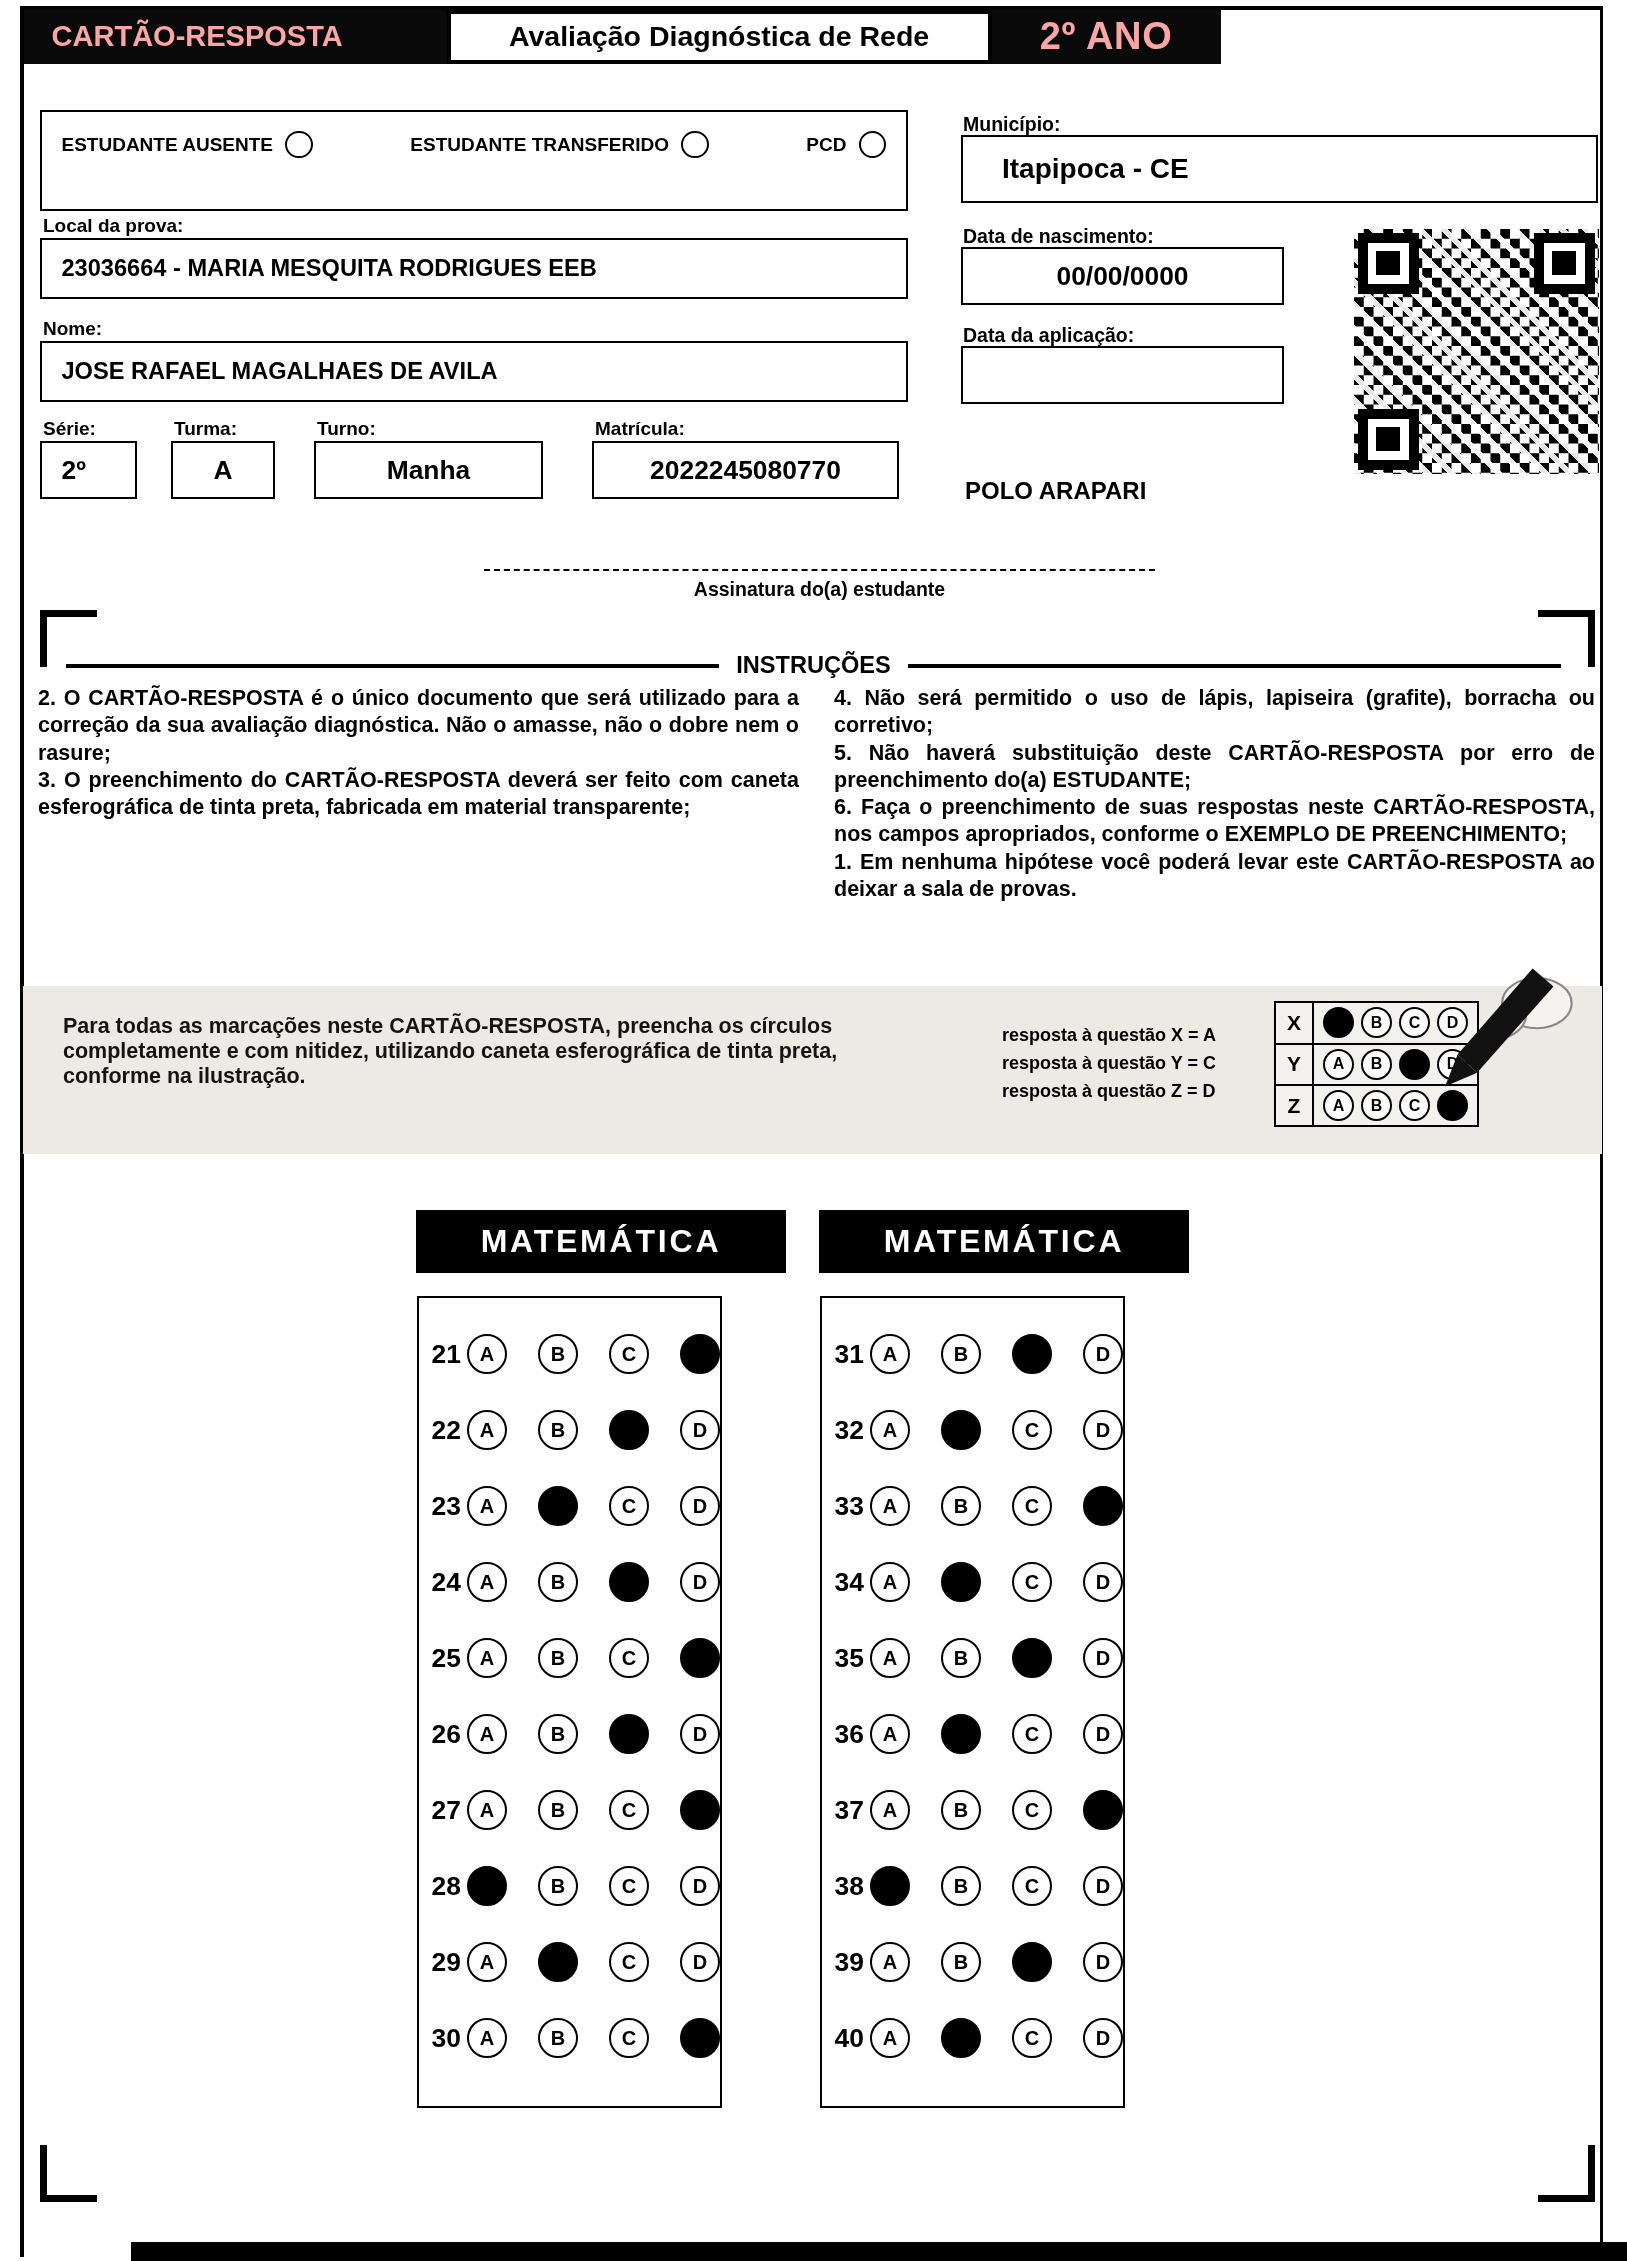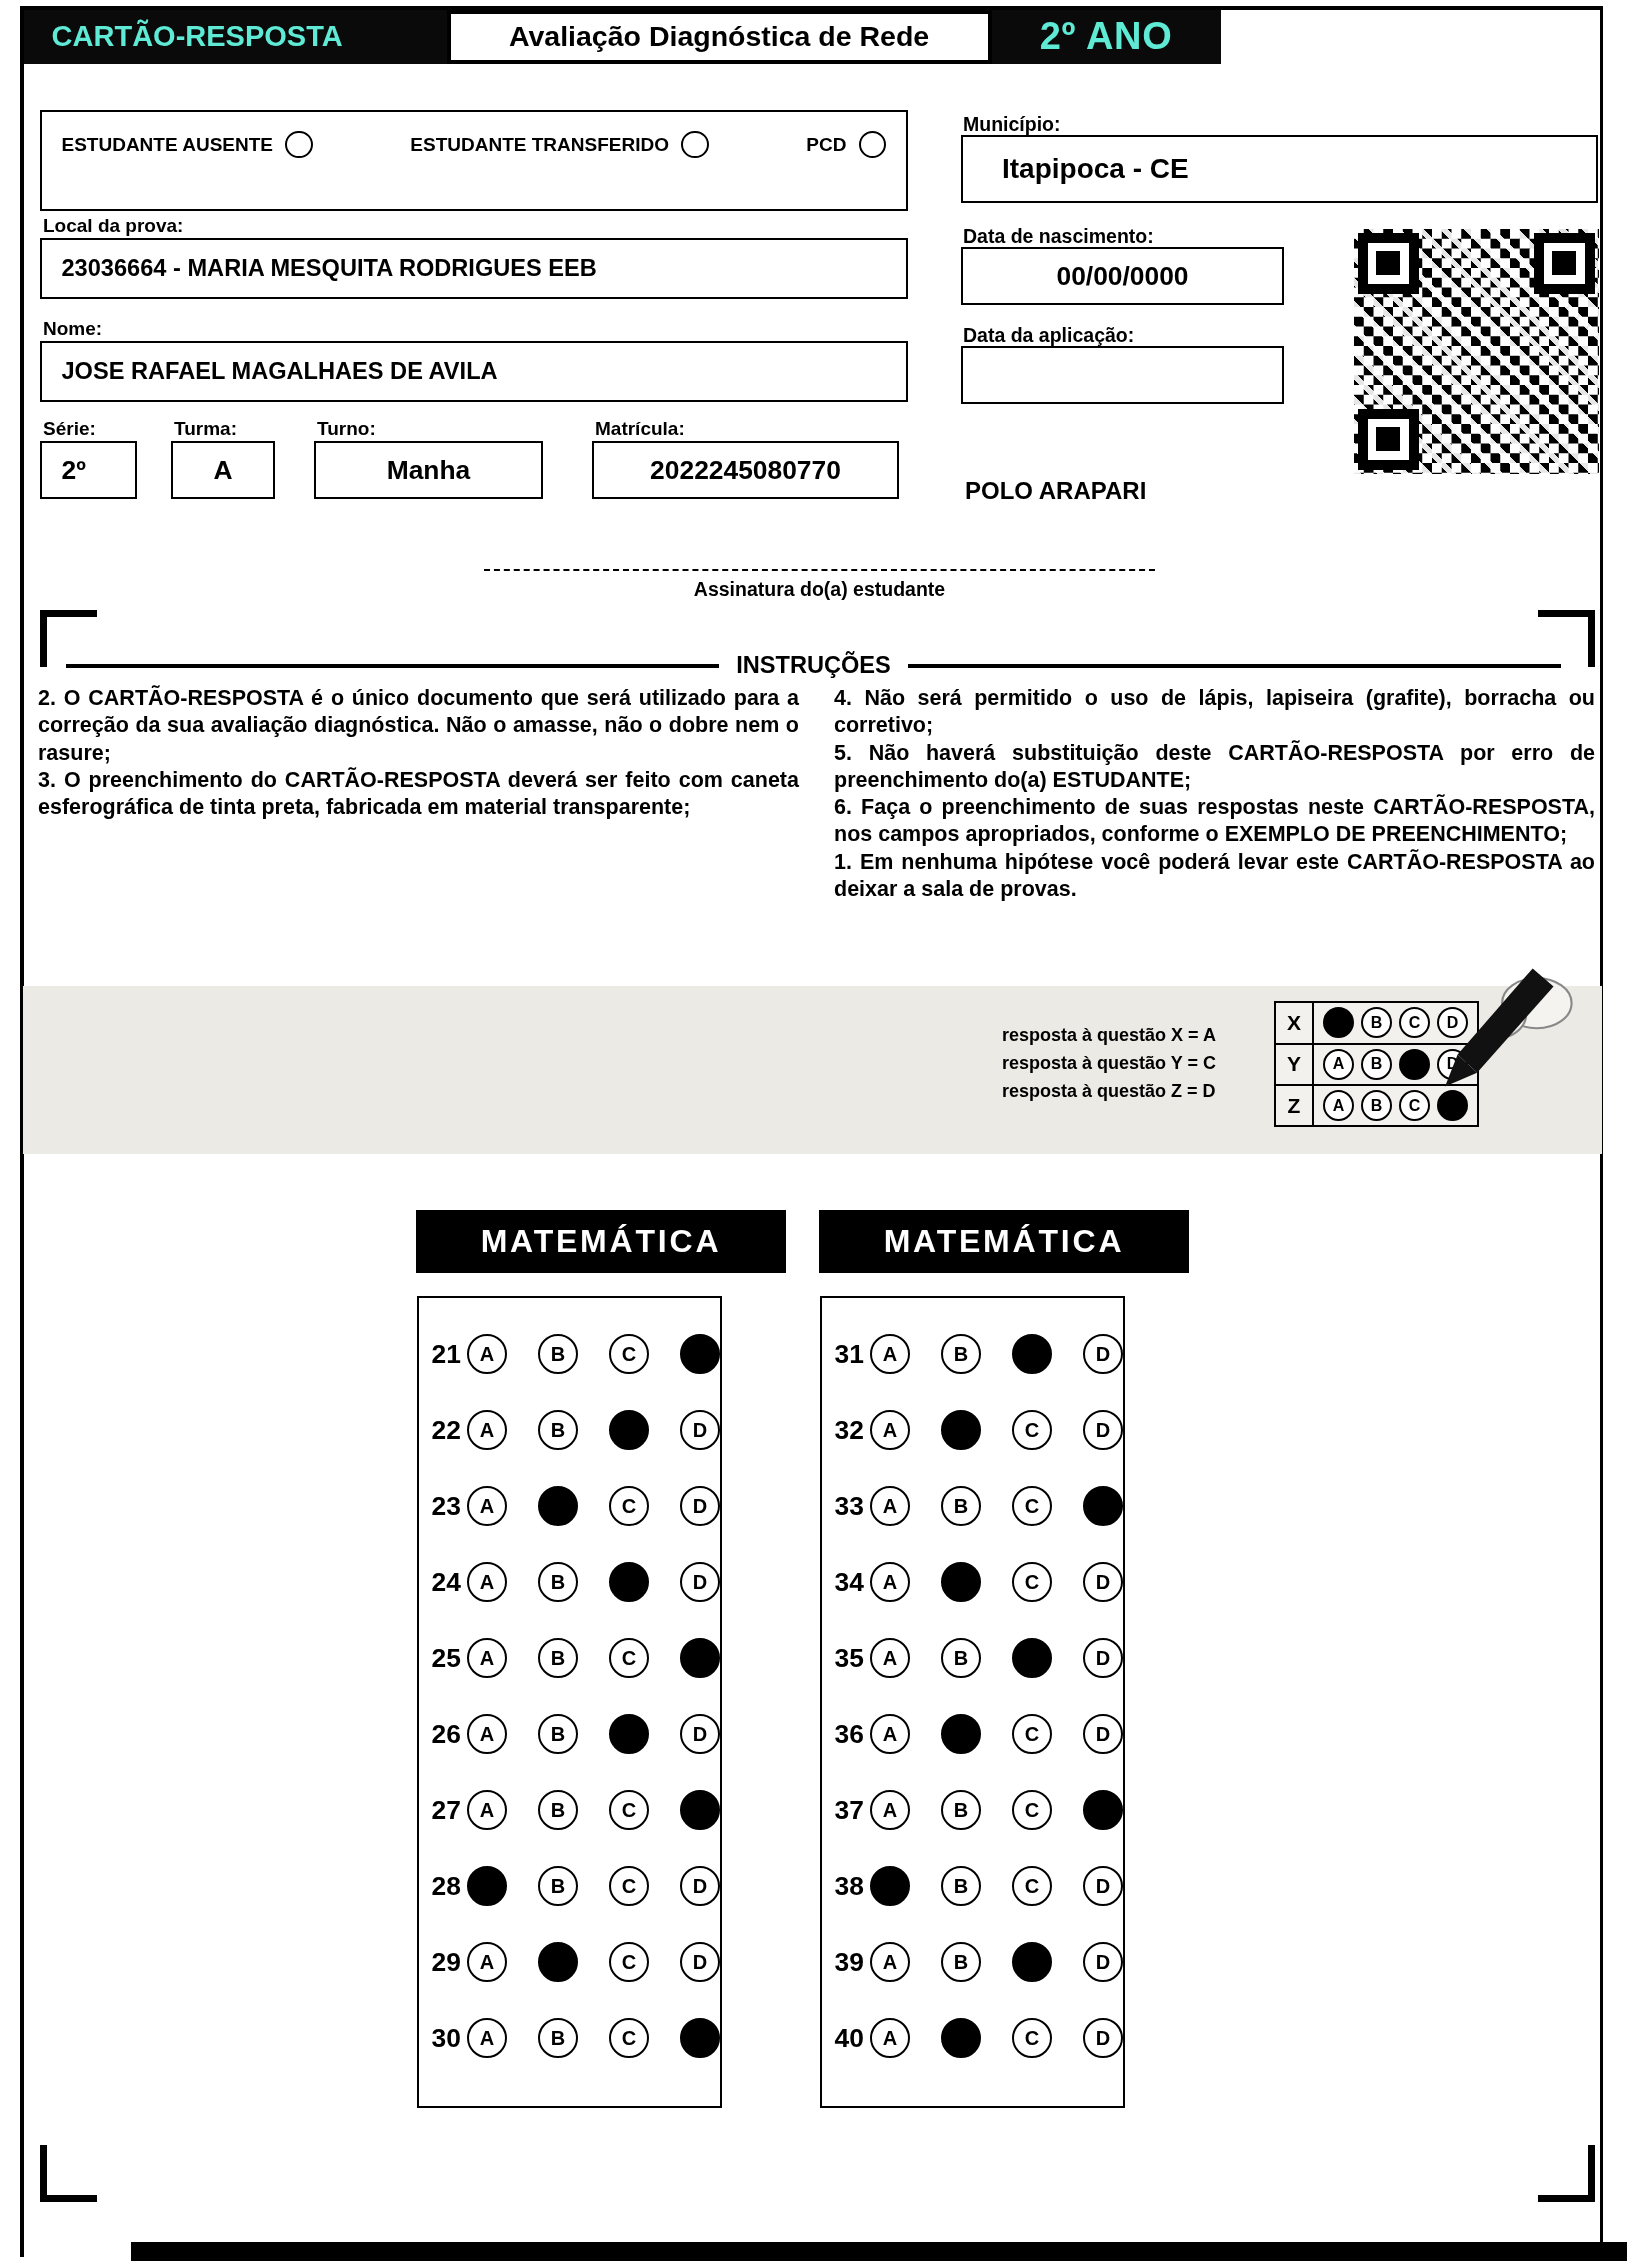--- a/index.html
+++ b/index.html
@@ -6,21 +6,21 @@
   body{width:1627px;height:2261px;position:relative;font-family:"Liberation Sans",sans-serif;color:#000;overflow:hidden;}
 
   
   .outer-border{position:absolute;left:19.5px;top:5.6px;width:1583px;height:2251px;
     border-left:4.2px solid #000;border-top:4.2px solid #000;border-right:3.5px solid #000;box-sizing:border-box;}
   .bottom-bar{position:absolute;left:131px;top:2242px;width:1497px;height:19px;background:#000;}
 
   
   .topbar{position:absolute;left:23.6px;top:9.7px;width:1197px;height:54px;display:flex;}
   .topbar-seg{display:flex;align-items:center;box-sizing:border-box;}
-  .seg-black{background:#0a0a0a;color:#5eead4;}
+  .seg-black{background:#0a0a0a;color:#fca5a5;}
   .seg-title{width:423px;padding-left:28px;font-size:29px;font-weight:700;}
   .seg-sub{width:545px;background:#fff;border:4.9px solid #000;justify-content:center;font-size:28.5px;font-weight:700;}
   .seg-year{flex:1;justify-content:center;font-size:38px;font-weight:700;letter-spacing:0.7px;}
 
   
   .admin-box{position:absolute;left:40px;top:110px;width:868px;height:101px;border:2.1px solid #000;box-sizing:border-box;}
   .admin-bar{height:32px;background:#000;color:#8b8b8b;display:flex;align-items:center;justify-content:center;
     font-size:17.4px;font-weight:700;letter-spacing:2.1px;}
   .admin-row{height:65px;display:flex;align-items:center;justify-content:space-between;padding:0 19.5px;}
   .admin-opt{display:flex;align-items:center;}
@@ -190,20 +190,21 @@
     <p class="instr-item">3. O preenchimento do CARTÃO-RESPOSTA deverá ser feito com caneta esferográfica de tinta preta, fabricada em material transparente;</p>
   </div>
 <div id="instr-right" class="instr-col" style="left:834px">
     <p class="instr-item">4. Não será permitido o uso de lápis, lapiseira (grafite), borracha ou corretivo;</p>
     <p class="instr-item">5. Não haverá substituição deste CARTÃO-RESPOSTA por erro de preenchimento do(a) ESTUDANTE;</p>
     <p class="instr-item">6. Faça o preenchimento de suas respostas neste CARTÃO-RESPOSTA, nos campos apropriados, conforme o EXEMPLO DE PREENCHIMENTO;</p>
     <p class="instr-item">1. Em nenhuma hipótese você poderá levar este CARTÃO-RESPOSTA ao deixar a sala de provas.</p>
   </div>
 
 <div class="ex-band">
+  <div class="ex-text">Para todas as marcações neste CARTÃO-RESPOSTA, preencha os círculos completamente e com nitidez, utilizando caneta esferográfica de tinta preta, conforme na ilustração.</div>
   <div id="ex-legend" class="ex-legend">
       <div class="ex-legend-line">resposta à questão X = A</div>
       <div class="ex-legend-line">resposta à questão Y = C</div>
       <div class="ex-legend-line">resposta à questão Z = D</div>
     </div>
   <div id="ex-grid" class="ex-grid">
       <div class="ex-row">
         <div class="ex-label">X</div>
         <div class="ex-bubbles">
           <span class="bubble ex-bubble filled"></span>

